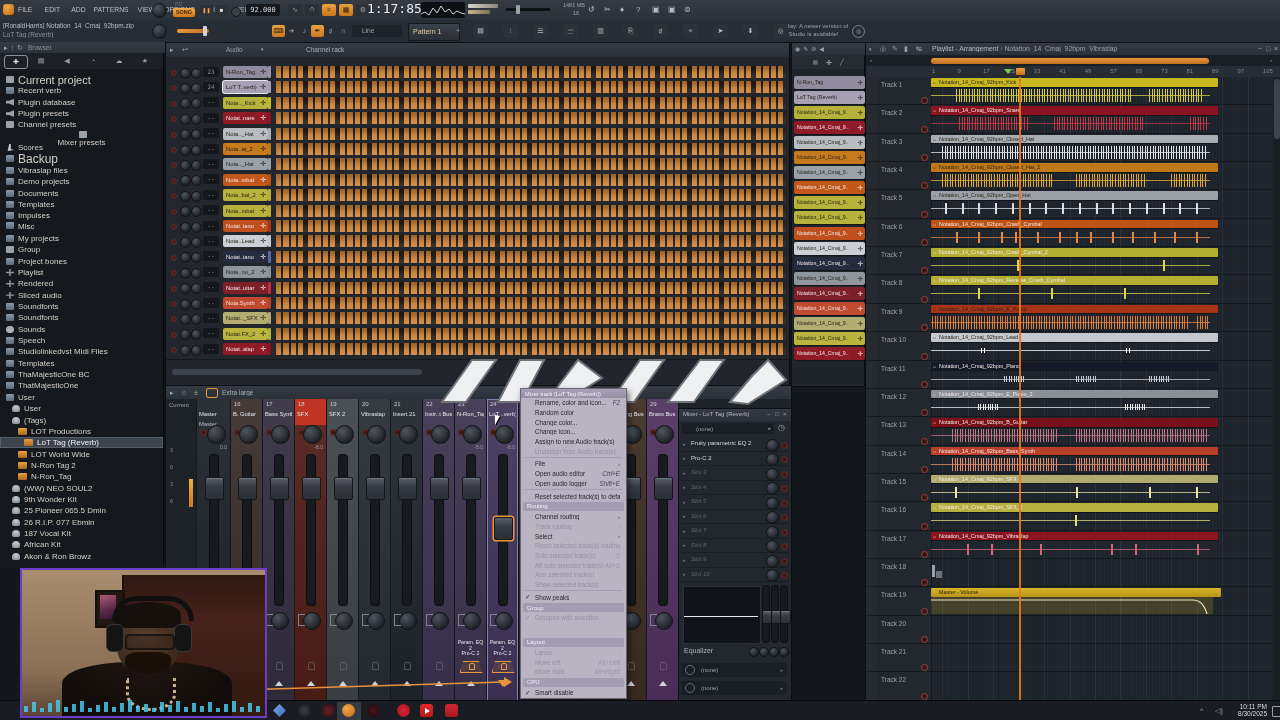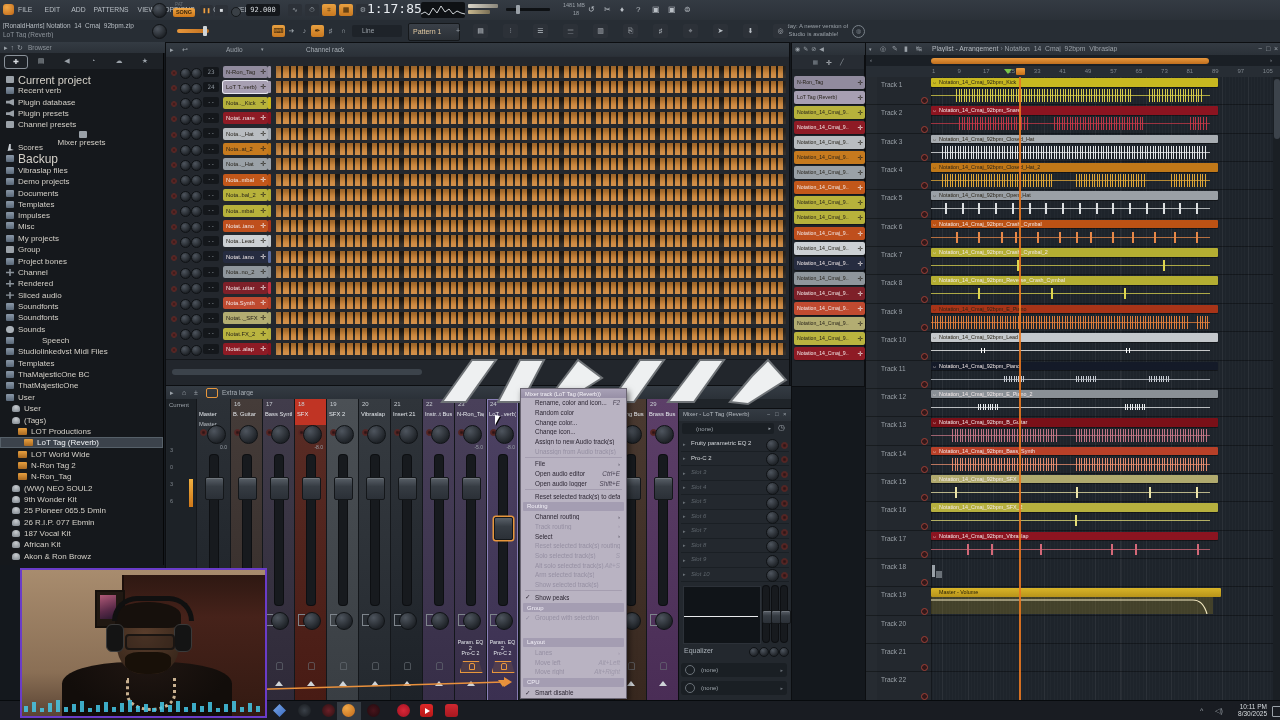--- a/index.html
+++ b/index.html
@@ -181,21 +181,21 @@
         <div style="position: absolute; left: 0px; top: 174.25px; width: 163px; height: 11px; display: flex; align-items: center;">
           <span style="margin-left: 6px; width: 8px; height: 7px; flex: 0 0 auto; margin-right: 4px; border-radius: 1px; background: rgb(154, 161, 168);"></span>
           <span style="font-size: 8px; color: rgb(212, 208, 200); white-space: nowrap;">Group</span>
         </div>
         <div style="position: absolute; left: 0px; top: 185.6px; width: 163px; height: 11px; display: flex; align-items: center;">
           <span style="margin-left: 6px; width: 8px; height: 7px; flex: 0 0 auto; margin-right: 4px; border-radius: 1px; background: linear-gradient(rgb(138, 152, 168), rgb(90, 104, 120));"></span>
           <span style="font-size: 8px; color: rgb(212, 208, 200); white-space: nowrap;">Project bones</span>
         </div>
         <div style="position: absolute; left: 0px; top: 196.95px; width: 163px; height: 11px; display: flex; align-items: center;">
           <span style="margin-left: 6px; width: 8px; height: 7px; flex: 0 0 auto; margin-right: 4px; border-radius: 1px; background: rgb(138, 146, 154); clip-path: polygon(40% 0px, 60% 0px, 60% 40%, 100% 40%, 100% 60%, 60% 60%, 60% 100%, 40% 100%, 40% 60%, 0px 60%, 0px 40%, 40% 40%);"></span>
-          <span style="font-size: 8px; color: rgb(212, 208, 200); white-space: nowrap;">Channel</span>
+          <span style="font-size: 8px; color: rgb(212, 208, 200); white-space: nowrap;">Playlist</span>
         </div>
         <div style="position: absolute; left: 0px; top: 208.3px; width: 163px; height: 11px; display: flex; align-items: center;">
           <span style="margin-left: 6px; width: 8px; height: 7px; flex: 0 0 auto; margin-right: 4px; border-radius: 1px; background: rgb(138, 146, 154); clip-path: polygon(40% 0px, 60% 0px, 60% 40%, 100% 40%, 100% 60%, 60% 60%, 60% 100%, 40% 100%, 40% 60%, 0px 60%, 0px 40%, 40% 40%);"></span>
           <span style="font-size: 8px; color: rgb(212, 208, 200); white-space: nowrap;">Rendered</span>
         </div>
         <div style="position: absolute; left: 0px; top: 219.65px; width: 163px; height: 11px; display: flex; align-items: center;">
           <span style="margin-left: 6px; width: 8px; height: 7px; flex: 0 0 auto; margin-right: 4px; border-radius: 1px; background: rgb(138, 146, 154); clip-path: polygon(40% 0px, 60% 0px, 60% 40%, 100% 40%, 100% 60%, 60% 60%, 60% 100%, 40% 100%, 40% 60%, 0px 60%, 0px 40%, 40% 40%);"></span>
           <span style="font-size: 8px; color: rgb(212, 208, 200); white-space: nowrap;">Sliced audio</span>
         </div>
         <div style="position: absolute; left: 0px; top: 231px; width: 163px; height: 11px; display: flex; align-items: center;">
@@ -205,21 +205,21 @@
         <div style="position: absolute; left: 0px; top: 242.35px; width: 163px; height: 11px; display: flex; align-items: center;">
           <span style="margin-left: 6px; width: 8px; height: 7px; flex: 0 0 auto; margin-right: 4px; border-radius: 1px; background: linear-gradient(rgb(138, 152, 168), rgb(90, 104, 120));"></span>
           <span style="font-size: 8px; color: rgb(212, 208, 200); white-space: nowrap;">Soundfonts</span>
         </div>
         <div style="position: absolute; left: 0px; top: 253.7px; width: 163px; height: 11px; display: flex; align-items: center;">
           <span style="margin-left: 6px; width: 8px; height: 7px; flex: 0 0 auto; margin-right: 4px; background: rgb(170, 177, 184); border-radius: 4px;"></span>
           <span style="font-size: 8px; color: rgb(212, 208, 200); white-space: nowrap;">Sounds</span>
         </div>
         <div style="position: absolute; left: 0px; top: 265.05px; width: 163px; height: 11px; display: flex; align-items: center;">
           <span style="margin-left: 6px; width: 8px; height: 7px; flex: 0 0 auto; margin-right: 4px; border-radius: 1px; background: linear-gradient(rgb(138, 152, 168), rgb(90, 104, 120));"></span>
-          <span style="font-size: 8px; color: rgb(212, 208, 200); white-space: nowrap; margin-left: 24px;">Speech</span>
+          <span style="font-size: 8px; color: rgb(212, 208, 200); white-space: nowrap;">Speech</span>
         </div>
         <div style="position: absolute; left: 0px; top: 276.4px; width: 163px; height: 11px; display: flex; align-items: center;">
           <span style="margin-left: 6px; width: 8px; height: 7px; flex: 0 0 auto; margin-right: 4px; border-radius: 1px; background: linear-gradient(rgb(138, 152, 168), rgb(90, 104, 120));"></span>
           <span style="font-size: 8px; color: rgb(212, 208, 200); white-space: nowrap;">Studiolinkedvst Midi Files</span>
         </div>
         <div style="position: absolute; left: 0px; top: 287.75px; width: 163px; height: 11px; display: flex; align-items: center;">
           <span style="margin-left: 6px; width: 8px; height: 7px; flex: 0 0 auto; margin-right: 4px; border-radius: 1px; background: linear-gradient(rgb(138, 152, 168), rgb(90, 104, 120));"></span>
           <span style="font-size: 8px; color: rgb(212, 208, 200); white-space: nowrap;">Templates</span>
         </div>
         <div style="position: absolute; left: 0px; top: 299.1px; width: 163px; height: 11px; display: flex; align-items: center;">

